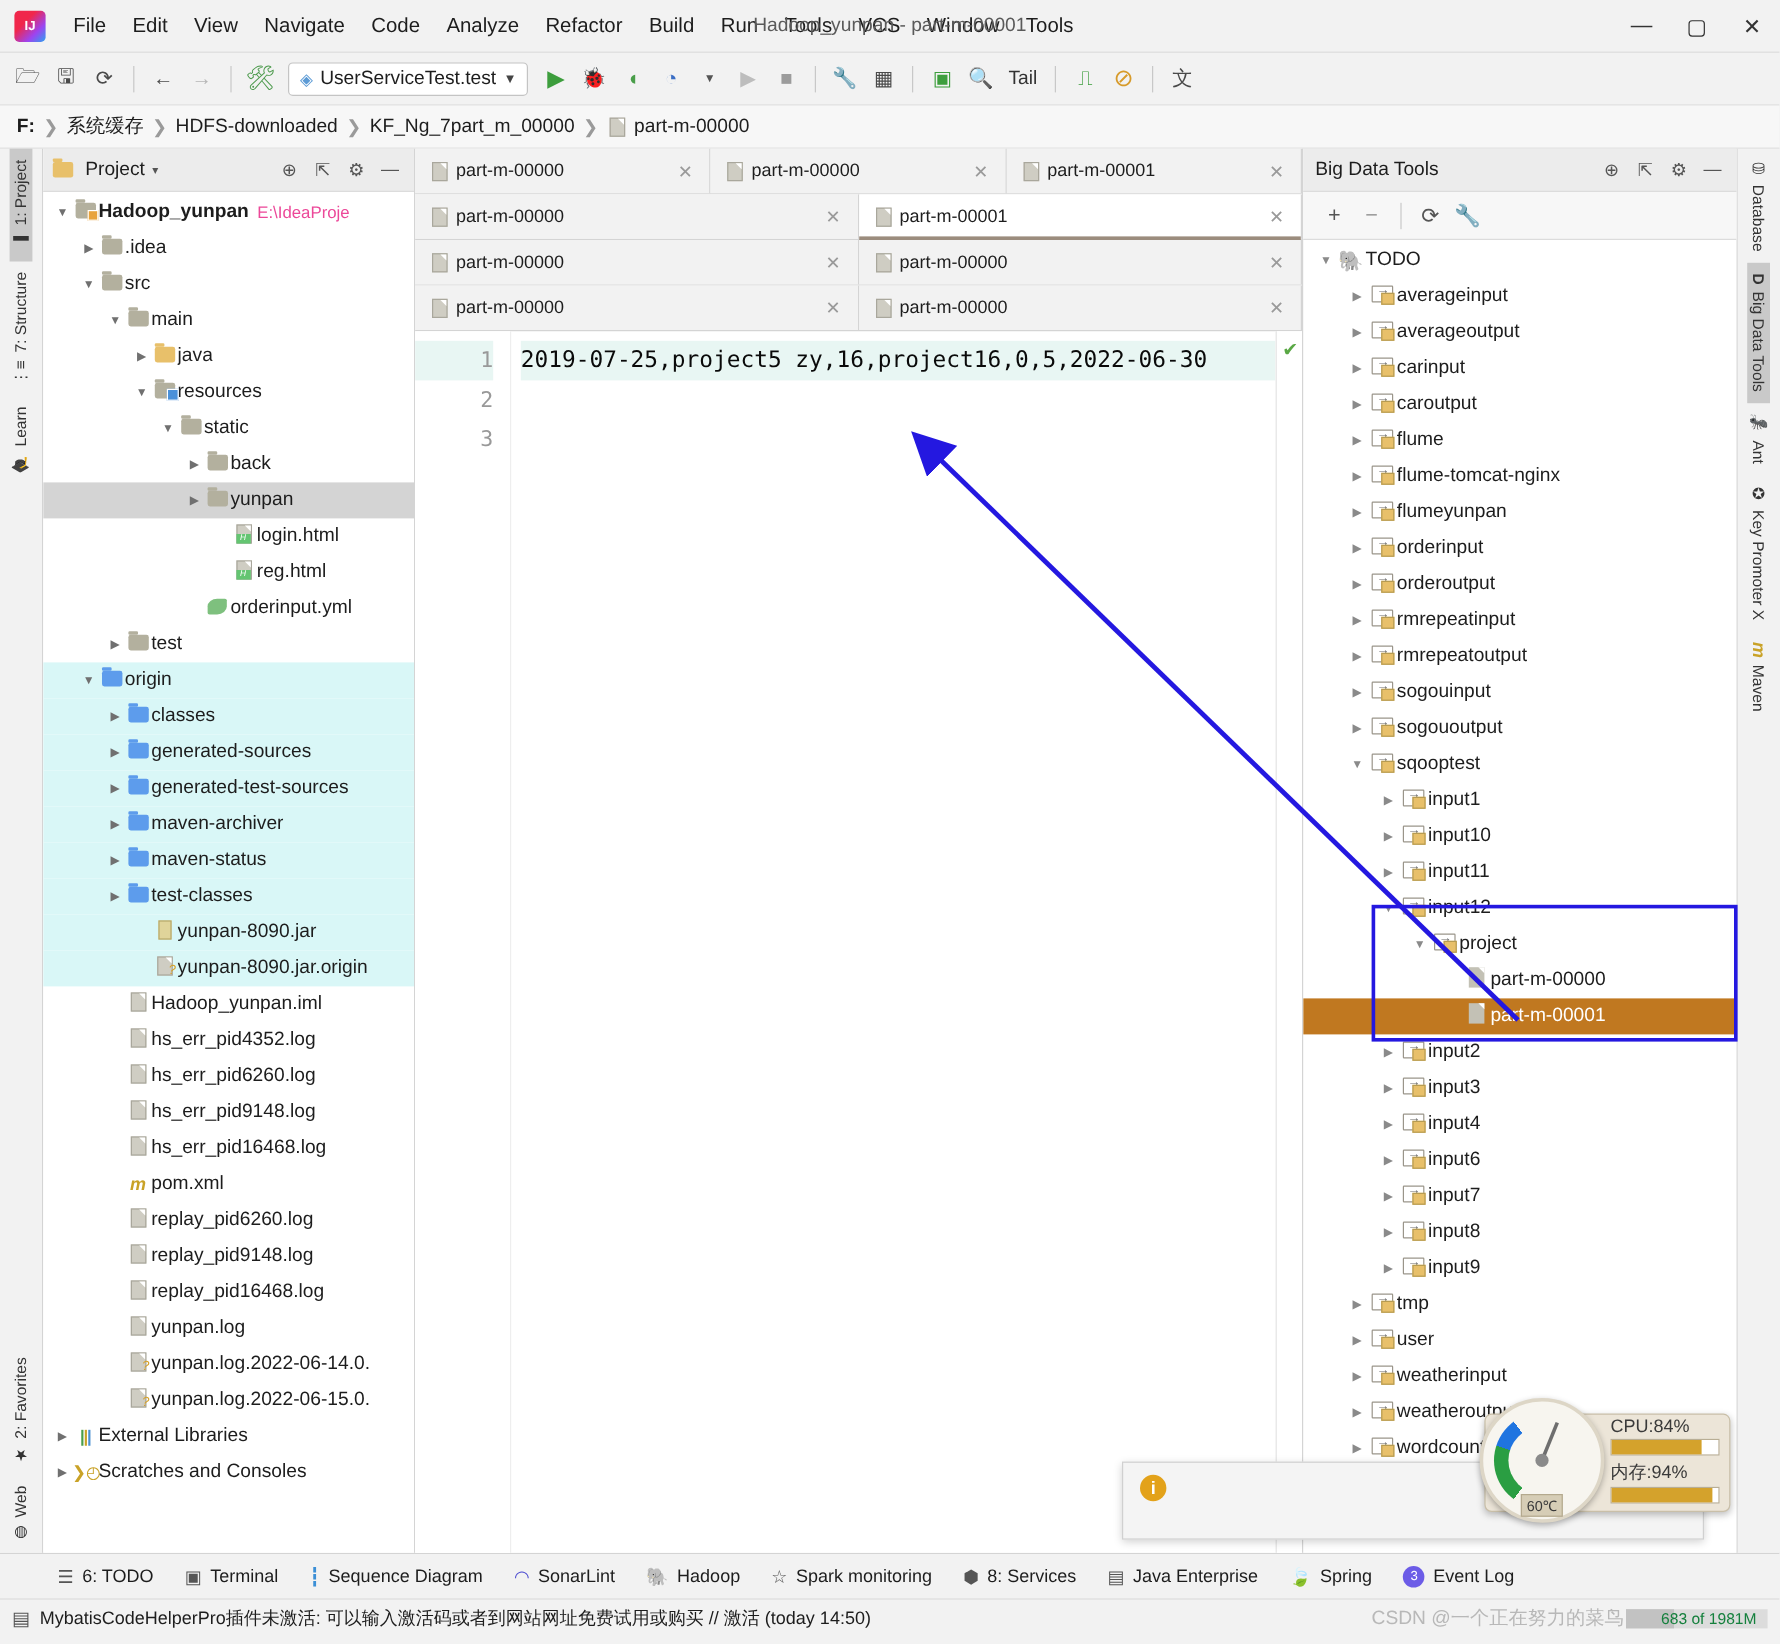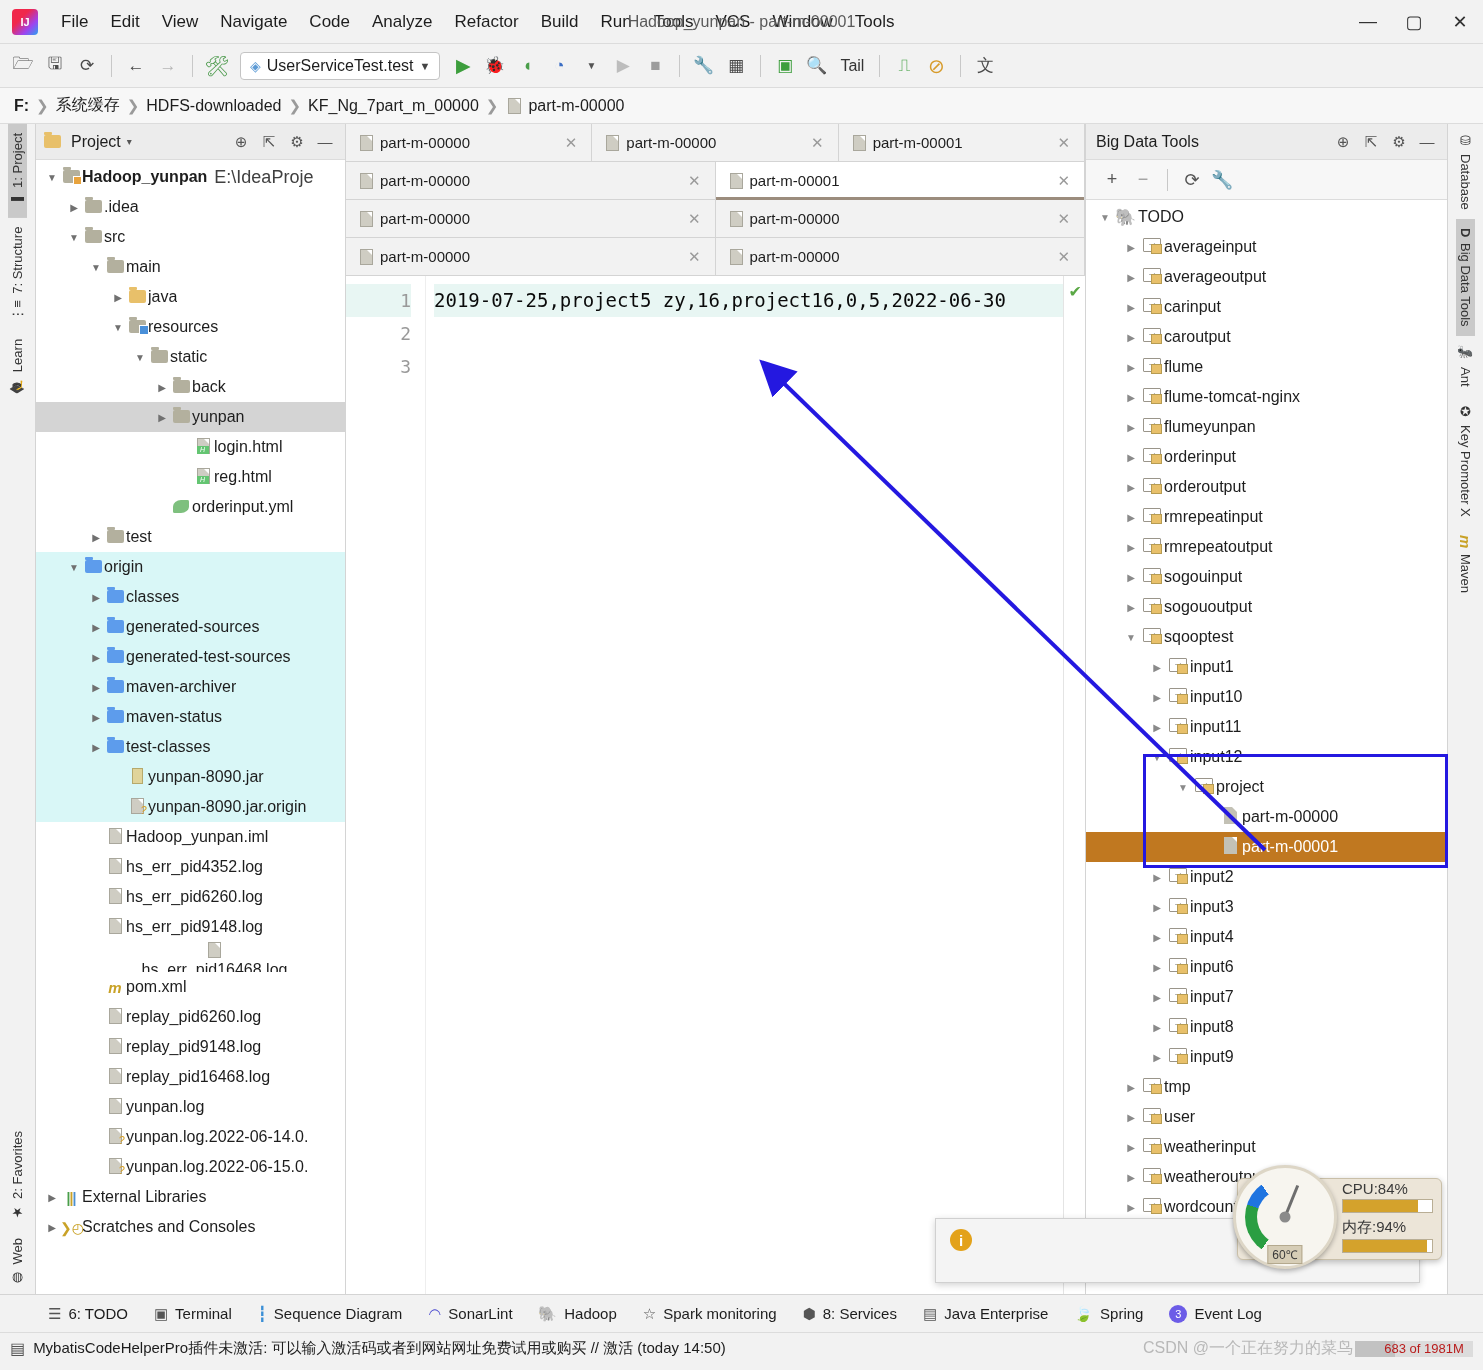--- a/index.html
+++ b/index.html
@@ -101,21 +101,21 @@
   .tree { flex: 1; overflow: hidden; padding-top: 2px; position: relative; }
   .row {
     display: flex; align-items: center; height: 30px; font-size: 16px;
     white-space: nowrap; padding-right: 4px;
   }
   .row .arrow { width: 16px; text-align: center; color: #707070; font-size: 10px; flex:0 0 auto;}
   .row .ic { width: 22px; text-align: center; flex: 0 0 auto; font-size: 15px; }
   .row .lbl { overflow: hidden; }
   .row.sel-gray { background: #d4d4d4; }
   .row.hl-cyan { background: #d9f7f7; }
-  .dim { color: #404040; font-size: 18px; margin-left: 7px; }
+  .dim { color: #ec4899; font-size: 14px; margin-left: 7px; }
   .bold { font-weight: bold; }
 
   
   .folder { display:inline-block; width:17px; height:13px; background:#b3b09e; border-radius:2px; position:relative; }
   .folder::before{content:"";position:absolute;top:-3px;left:0;width:8px;height:3px;background:#b3b09e;border-radius:1px;}
   .folder.blue { background:#5d9cec; } .folder.blue::before{ background:#5d9cec; }
   .folder.yellow { background:#e8c06a; } .folder.yellow::before{ background:#e8c06a; }
   .folder.src::after{content:"";position:absolute;right:-2px;bottom:-2px;width:7px;height:7px;background:#e8a33d;border:1px solid #fff;}
   .folder.res::after{content:"";position:absolute;right:-3px;bottom:-2px;width:8px;height:8px;background:#4a90d9;border:1px solid #fff;}
   .fileic { display:inline-block; width:13px; height:16px; background:#cfcdc3; border:1px solid #a9a79c; position:relative; }
@@ -218,21 +218,21 @@
     display:flex;align-items:center;justify-content:center;}
   .statusbar{
     height:32px; background:#f2f2f2; border-top:1px solid #dcdcdc;
     display:flex; align-items:center; padding:0 10px; font-size:15px; position:relative;
   }
   .sb-left{display:flex;align-items:center;gap:8px;}
   .watermark{position:absolute;right:130px;color:#b8b8b8;font-size:16px;}
   .memwidget{position:absolute;right:10px;display:flex;align-items:center;gap:4px;}
   .mem-bar{width:118px;height:16px;background:#dcdcdc;position:relative;}
   .mem-bar span{position:absolute;left:0;top:0;bottom:0;background:#c2c2c2;}
-  .mem-txt{position:absolute;left:0;right:0;text-align:center;font-size:13px;color:#b91c1c;line-height:16px;margin-left:20px;}
+  .mem-txt{position:absolute;left:0;right:0;text-align:center;font-size:13px;color:#15803d;line-height:16px;margin-left:20px;}
 </style>
 </head>
 <body>
 
 <div class="menubar">
   <div class="app-logo"></div>
   <div class="menu-item">File</div>
   <div class="menu-item">Edit</div>
   <div class="menu-item">View</div>
   <div class="menu-item">Navigate</div>
@@ -464,21 +464,21 @@
         <div class="row" style="padding-left: 52px;">
           <span class="arrow"></span>
           <span class="ic"><span class="fileic"></span></span>
           <span class="lbl">hs_err_pid6260.log</span>
         </div>
         <div class="row" style="padding-left: 52px;">
           <span class="arrow"></span>
           <span class="ic"><span class="fileic"></span></span>
           <span class="lbl">hs_err_pid9148.log</span>
         </div>
-        <div class="row" style="padding-left: 52px; flex-direction: column;">
+        <div class="row" style="padding-left: 52px;">
           <span class="arrow"></span>
           <span class="ic"><span class="fileic"></span></span>
           <span class="lbl">hs_err_pid16468.log</span>
         </div>
         <div class="row" style="padding-left: 52px;">
           <span class="arrow"></span>
           <span class="ic"><span class="mvn">m</span></span>
           <span class="lbl">pom.xml</span>
         </div>
         <div class="row" style="padding-left: 52px;">

